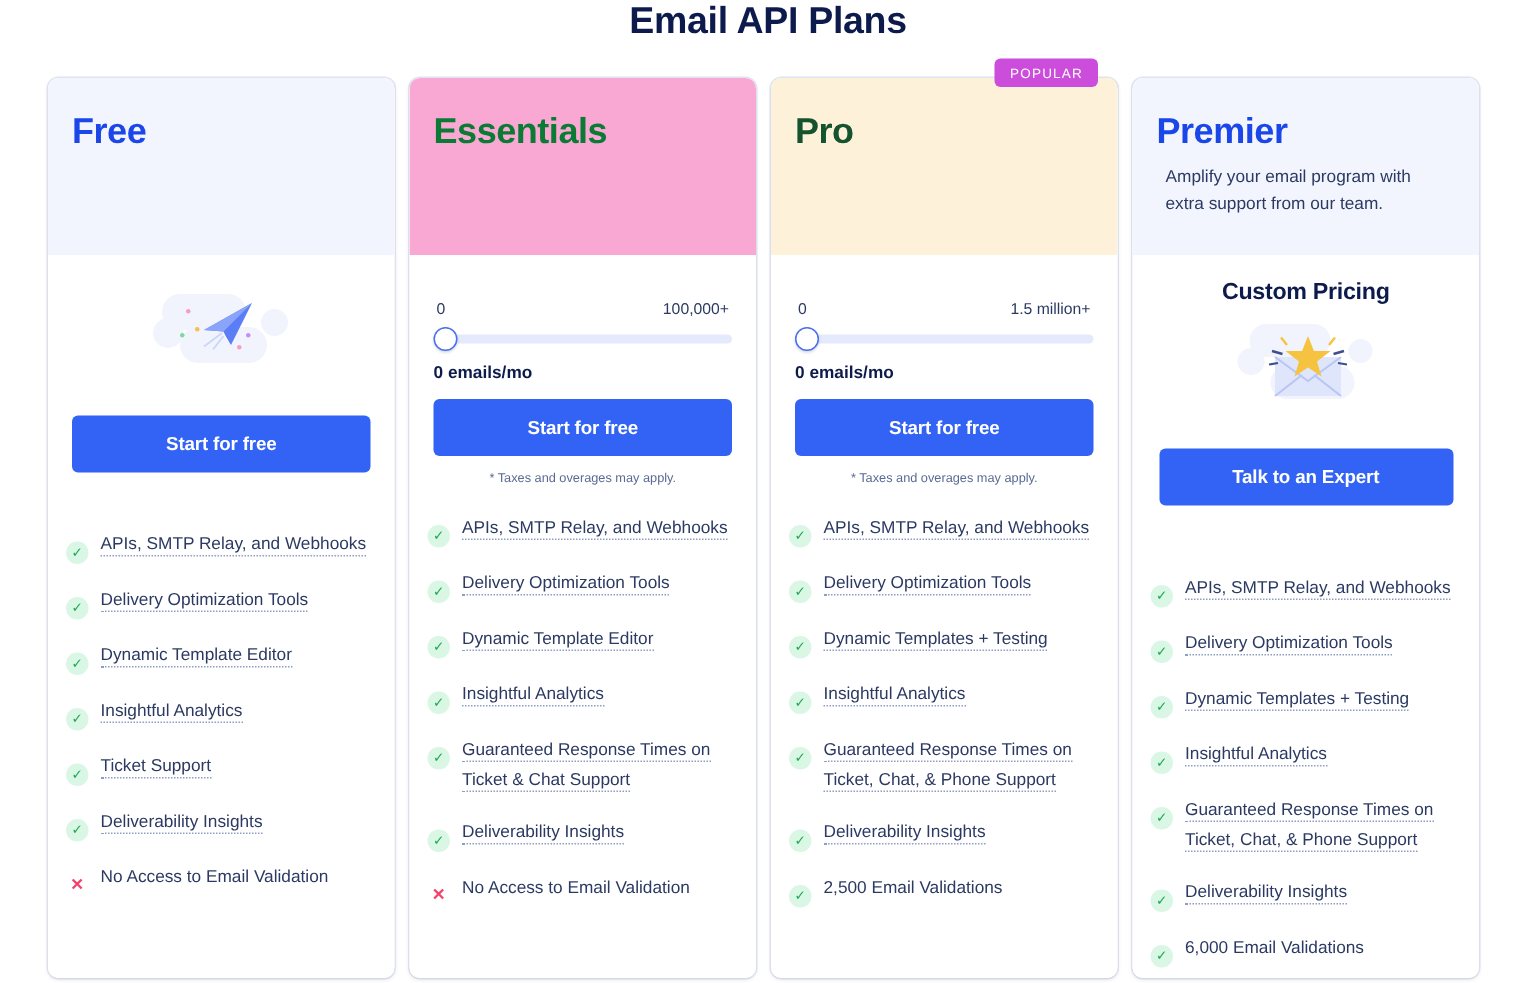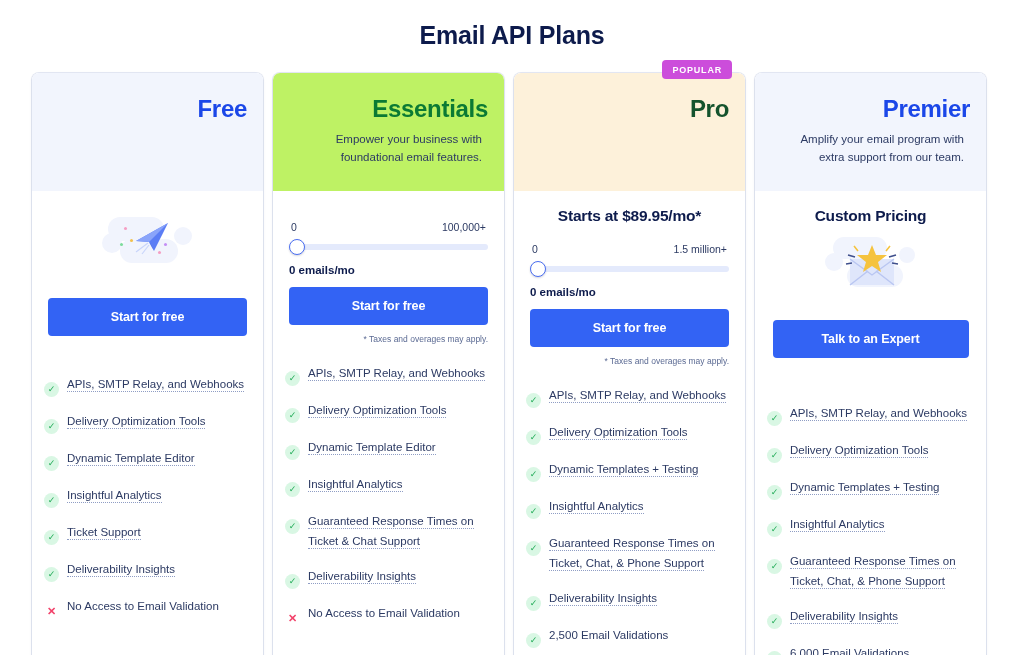--- a/index.html
+++ b/index.html
@@ -11,21 +11,20 @@
     overflow: hidden;
   }
   .page { width: 1024px; height: 655px; position: relative; }
 
   .page-title {
     text-align: center;
     font-size: 25px;
     font-weight: bold;
     color: #0d1b4c;
     letter-spacing: -0.2px;
-    padding-top: 21px;
   }
 
   .cards {
     display: flex;
     gap: 10px;
     padding: 0 32px;
     margin-top: 23px;
     align-items: flex-start;
   }
 
@@ -45,34 +44,34 @@
     background: #fff;
   }
 
   .badge {
     position: absolute;
     top: -13px;
     right: 13px;
     background: #cc4ddb;
     color: #ffffff;
     font-size: 9px;
-    font-weight: bold;
+    font-weight: normal;
     letter-spacing: 0.8px;
     padding: 5px 10px 4px 10px;
     border-radius: 4px;
     z-index: 5;
   }
 
   .card-head {
     padding: 22px 16px 20px 16px;
-    text-align: right;
+    text-align: left;
     min-height: 118px;
   }
   .head-free, .head-premier { background: #f2f5fd; }
-  .head-essentials { background: #bef264; }
+  .head-essentials { background: #f9a8d4; }
   .head-pro { background: #fdf1da; }
 
   .plan-name {
     font-size: 24px;
     font-weight: bold;
     letter-spacing: -0.3px;
     margin-bottom: 8px;
   }
   .name-blue { color: #1b47e8; }
   .name-green { color: #0b7a34; }
@@ -149,21 +148,21 @@
     border-radius: 4px;
     cursor: pointer;
     letter-spacing: -0.1px;
   }
   .cta-narrow { width: 196px; margin: 16px auto; }
 
   .cta-row { margin-top: 14px; }
   .cta-row-free { margin-top: 25px; }
 
   .disclaimer {
-    text-align: right;
+    text-align: center;
     font-size: 8.5px;
     color: #5b6a93;
     margin-top: 9px;
     height: 12px;
   }
   .disclaimer.empty { visibility: hidden; }
 
   .features { margin-top: 18px; padding: 0 14px 0 12px; }
   .feature {
     display: flex;
@@ -274,21 +273,20 @@
             <div class="f-text">No Access to Email Validation</div>
           </div>
         </div>
       </div>
     </div>
 
     <div class="card">
       <div class="card-inner">
         <div class="card-head head-essentials">
           <div class="plan-name name-green">Essentials</div>
-          <div class="plan-tagline">Empower your business with foundational email features.</div>
         </div>
         <div class="card-body">
           <div class="slider-block">
             <div class="slider-ends">
               <span>0</span>
               <span>100,000+</span>
             </div>
             <div class="slider-track-wrap">
               <div class="slider-track"></div>
               <div class="slider-thumb"></div>
@@ -333,21 +331,20 @@
       </div>
     </div>
 
     <div class="card">
       <div class="badge">POPULAR</div>
       <div class="card-inner">
         <div class="card-head head-pro">
           <div class="plan-name name-gold">Pro</div>
         </div>
         <div class="card-body">
-          <div class="price">Starts at $89.95/mo*</div>
           <div class="slider-block">
             <div class="slider-ends">
               <span>0</span>
               <span>1.5 million+</span>
             </div>
             <div class="slider-track-wrap">
               <div class="slider-track"></div>
               <div class="slider-thumb"></div>
             </div>
             <div class="slider-value">0 emails/mo</div>

